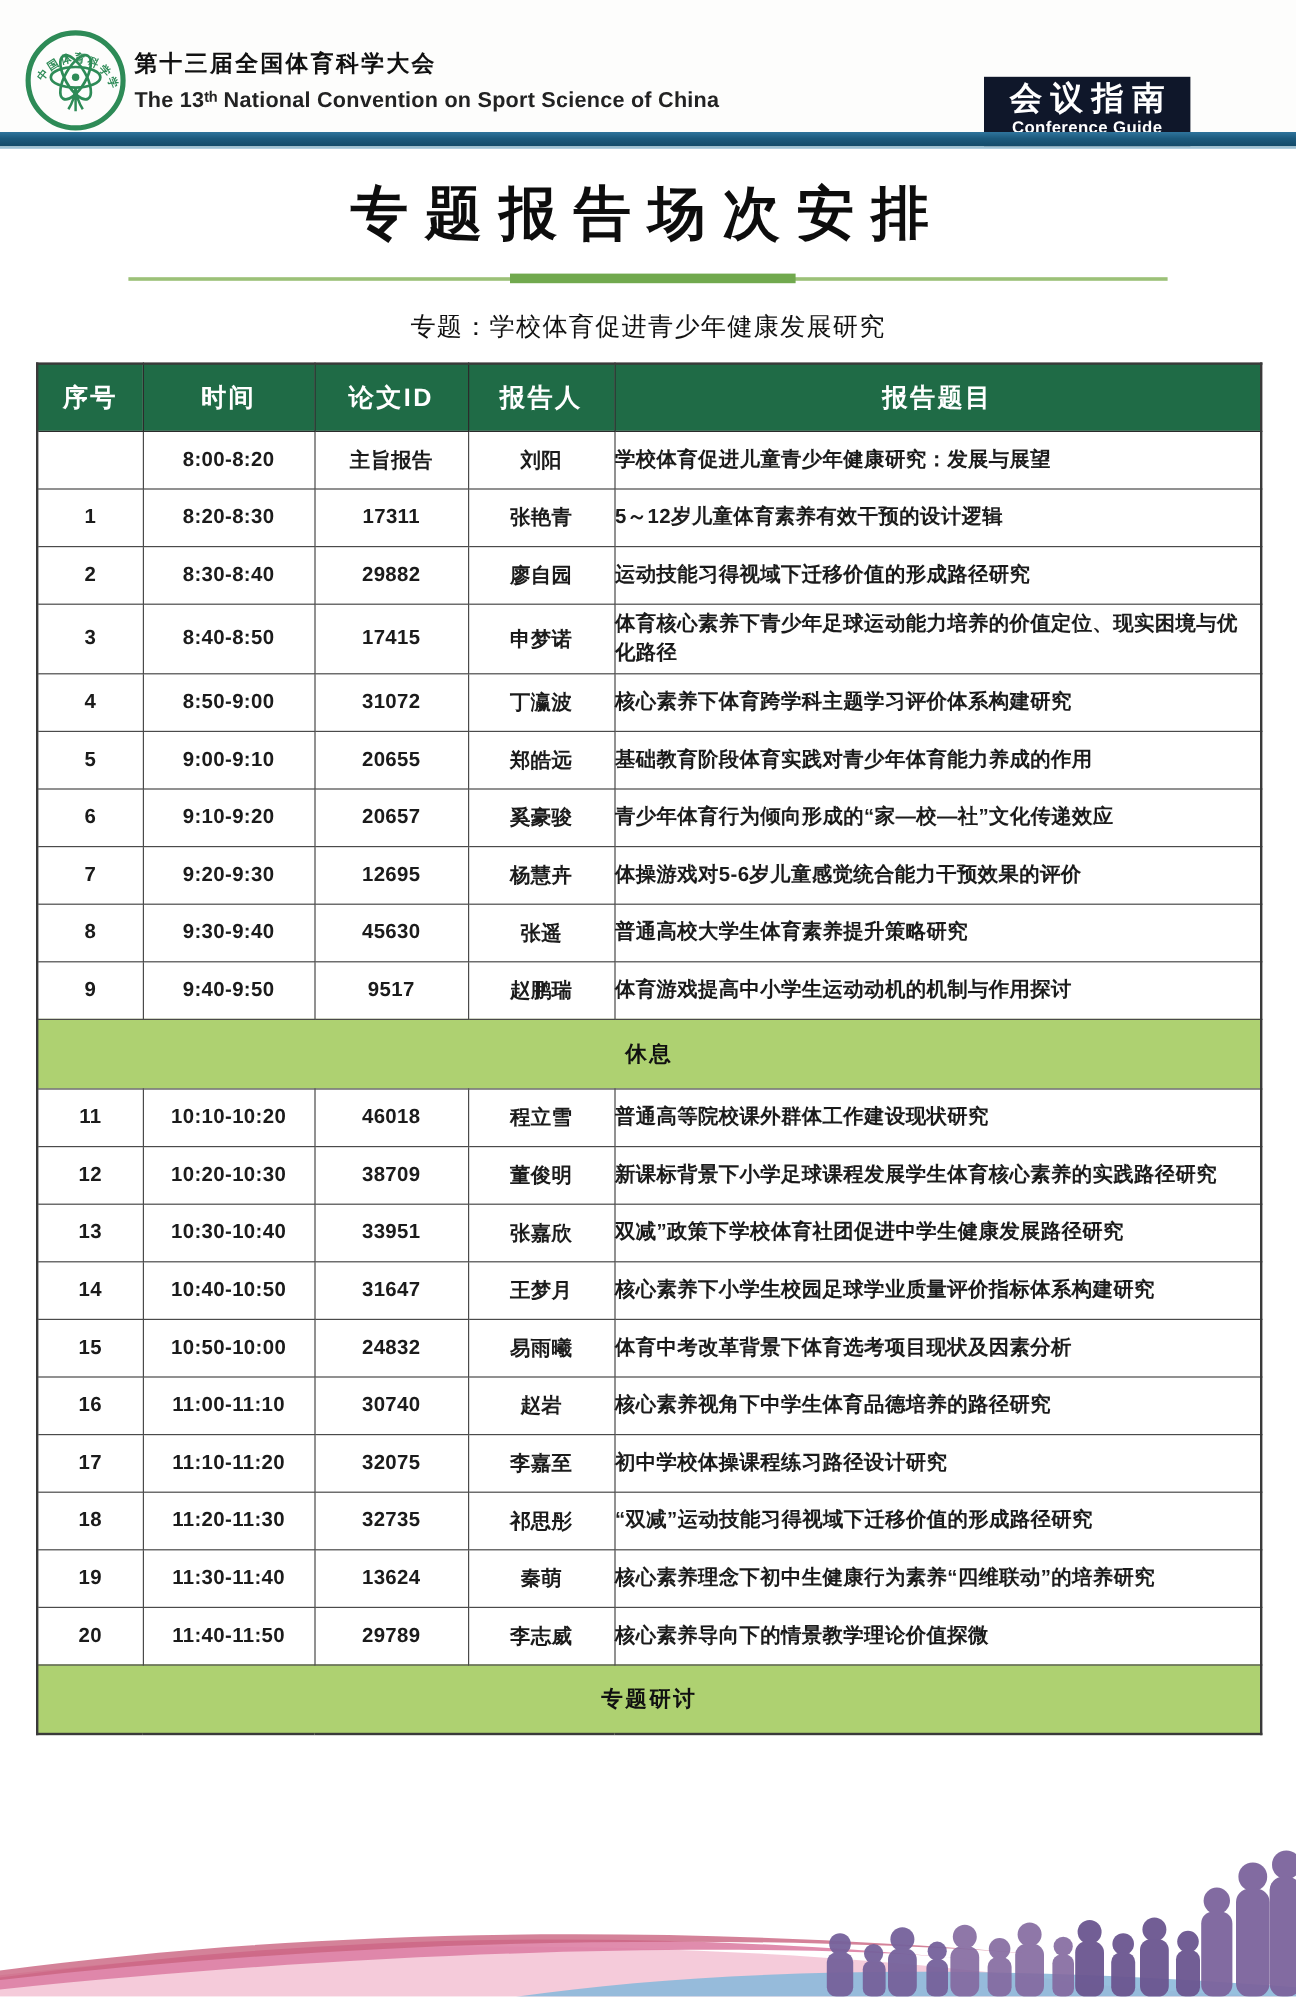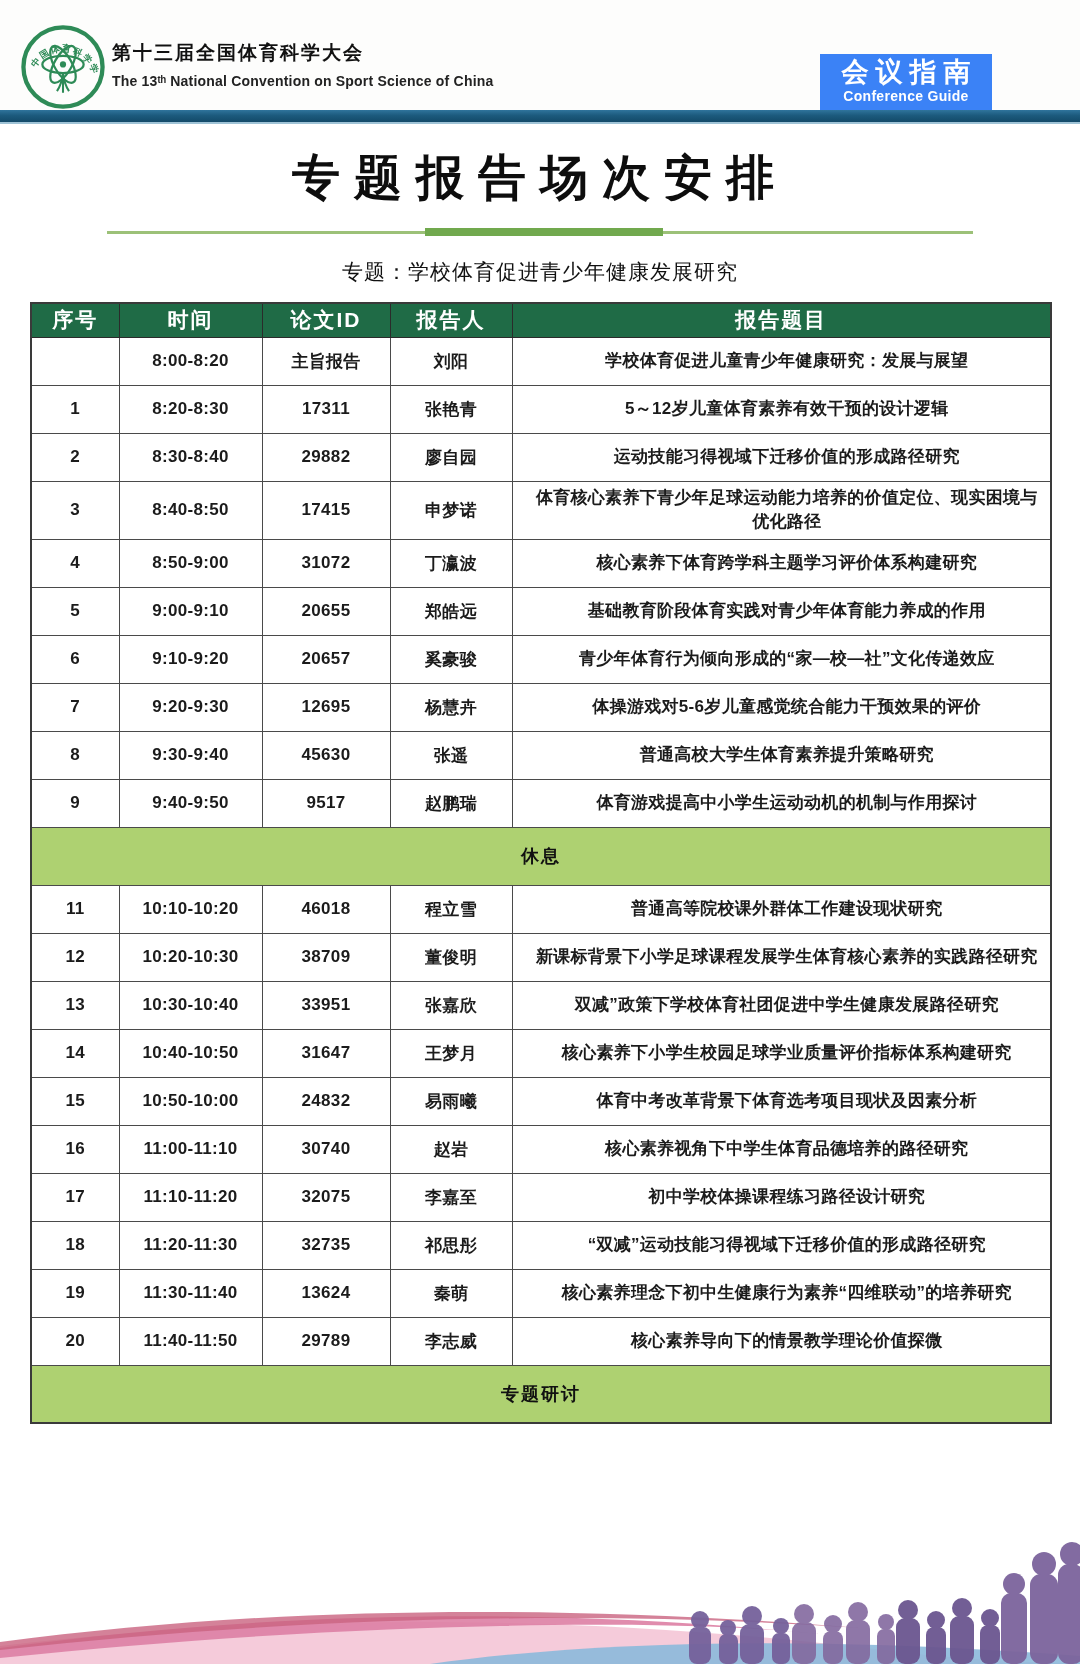--- a/index.html
+++ b/index.html
@@ -10,24 +10,24 @@
     position:relative; overflow:hidden;
     color:#1a1a1a;
   }
   .page { position:relative; width:1080px; height:1664px; }
 
   
   .top-header { position:relative; height:124px; background:#fdfdfc; z-index:2; }
   .logo { position:absolute; left:20px; top:24px; width:86px; height:86px; }
   .header-titles { position:absolute; left:112px; top:40px; }
   .title-cn { font-size:19px; font-weight:bold; letter-spacing:2px; color:#111; }
-  .title-en { font-size:14px; font-weight:bold; color:#222; margin-top:7px; letter-spacing:0.2px; }
+  .title-en { font-size:18px; font-weight:bold; color:#222; margin-top:7px; letter-spacing:0.2px; }
   .badge {
-    position:absolute; left:820px; top:54px; width:172px; height:58px;
-    background:#3b82f6; color:#fff; text-align:center; line-height:1.05;
+    position:absolute; left:820px; top:64px; width:172px; height:58px;
+    background:#0f172a; color:#fff; text-align:center; line-height:1.05;
     padding-top:4px;
   }
   .badge-cn { font-size:27px; font-weight:bold; letter-spacing:7px; text-indent:7px; }
   .badge-en { font-size:14px; font-weight:bold; margin-top:3px; letter-spacing:0.3px; }
   .blue-bar {
     position:absolute; left:0; top:110px; width:1080px; height:14px;
     background:linear-gradient(#2f749c 0%, #1c5a7d 45%, #134a69 100%);
     border-bottom:2px solid #9fc3d6;
   }
 
@@ -57,30 +57,30 @@
     position:relative; z-index:1;
   }
   table.schedule col.c-no   { width:88px; }
   table.schedule col.c-time { width:143px; }
   table.schedule col.c-id   { width:128px; }
   table.schedule col.c-sp   { width:122px; }
   table.schedule col.c-ti   { width:539px; }
   table.schedule th {
     background:#1f6b46; color:#ffffff;
     font-size:21px; font-weight:bold; letter-spacing:2px;
-    height:34px; border:1.5px solid #2b2b2b; text-align:center;
+    height:56px; border:1.5px solid #2b2b2b; text-align:center;
   }
   table.schedule td {
     border:1.5px solid #4a4a4a;
     font-size:17px; font-weight:bold; color:#1b1b1b;
     height:48px; text-align:center; vertical-align:middle;
     padding:4px 6px; letter-spacing:0.3px;
   }
   table.schedule td.title-cell {
-    text-align:center; padding-left:21px; padding-right:10px; line-height:1.45;
+    text-align:left; padding-left:0; padding-right:10px; line-height:1.45;
   }
   table.schedule td.break-cell {
     background:#aed171; font-size:18px; font-weight:bold;
     height:58px; text-align:center; letter-spacing:2px; color:#111;
   }
 
   
   .footer-art { position:absolute; left:0; bottom:0; width:1080px; height:140px; z-index:0; }
 </style>
 </head>

